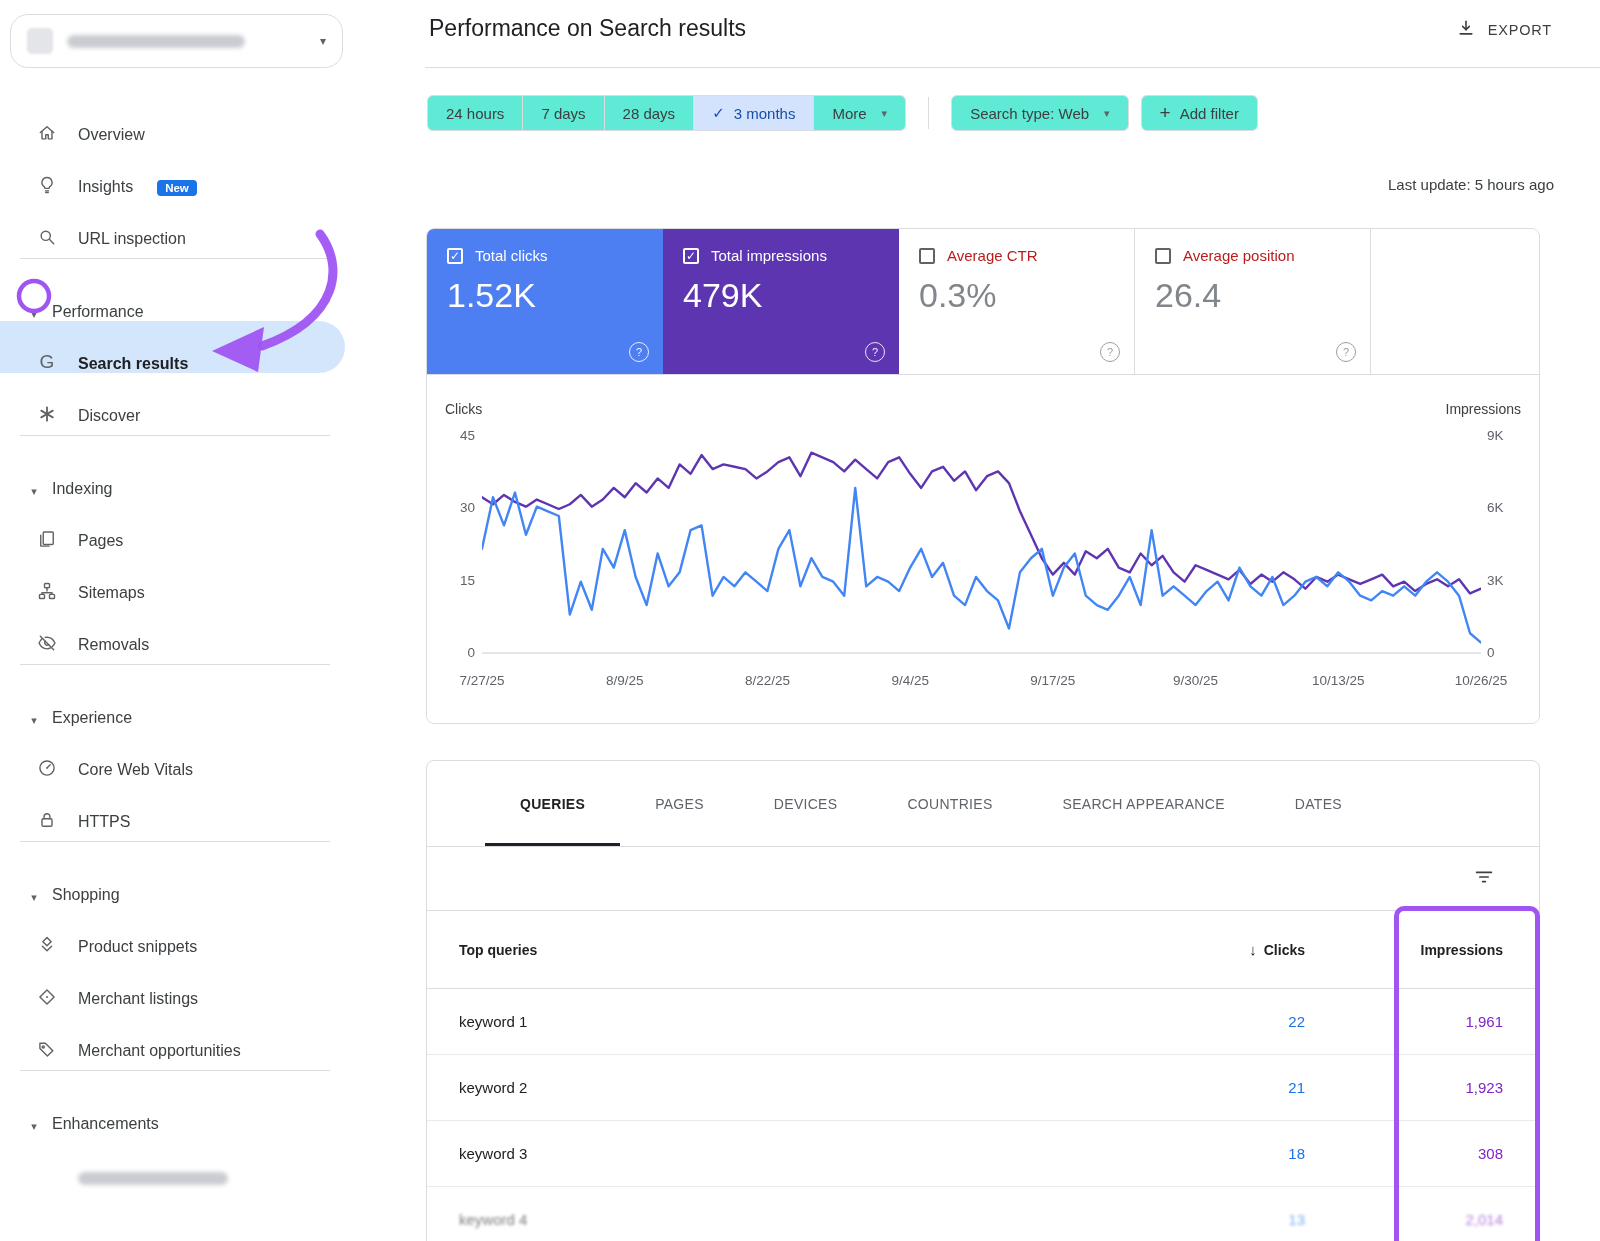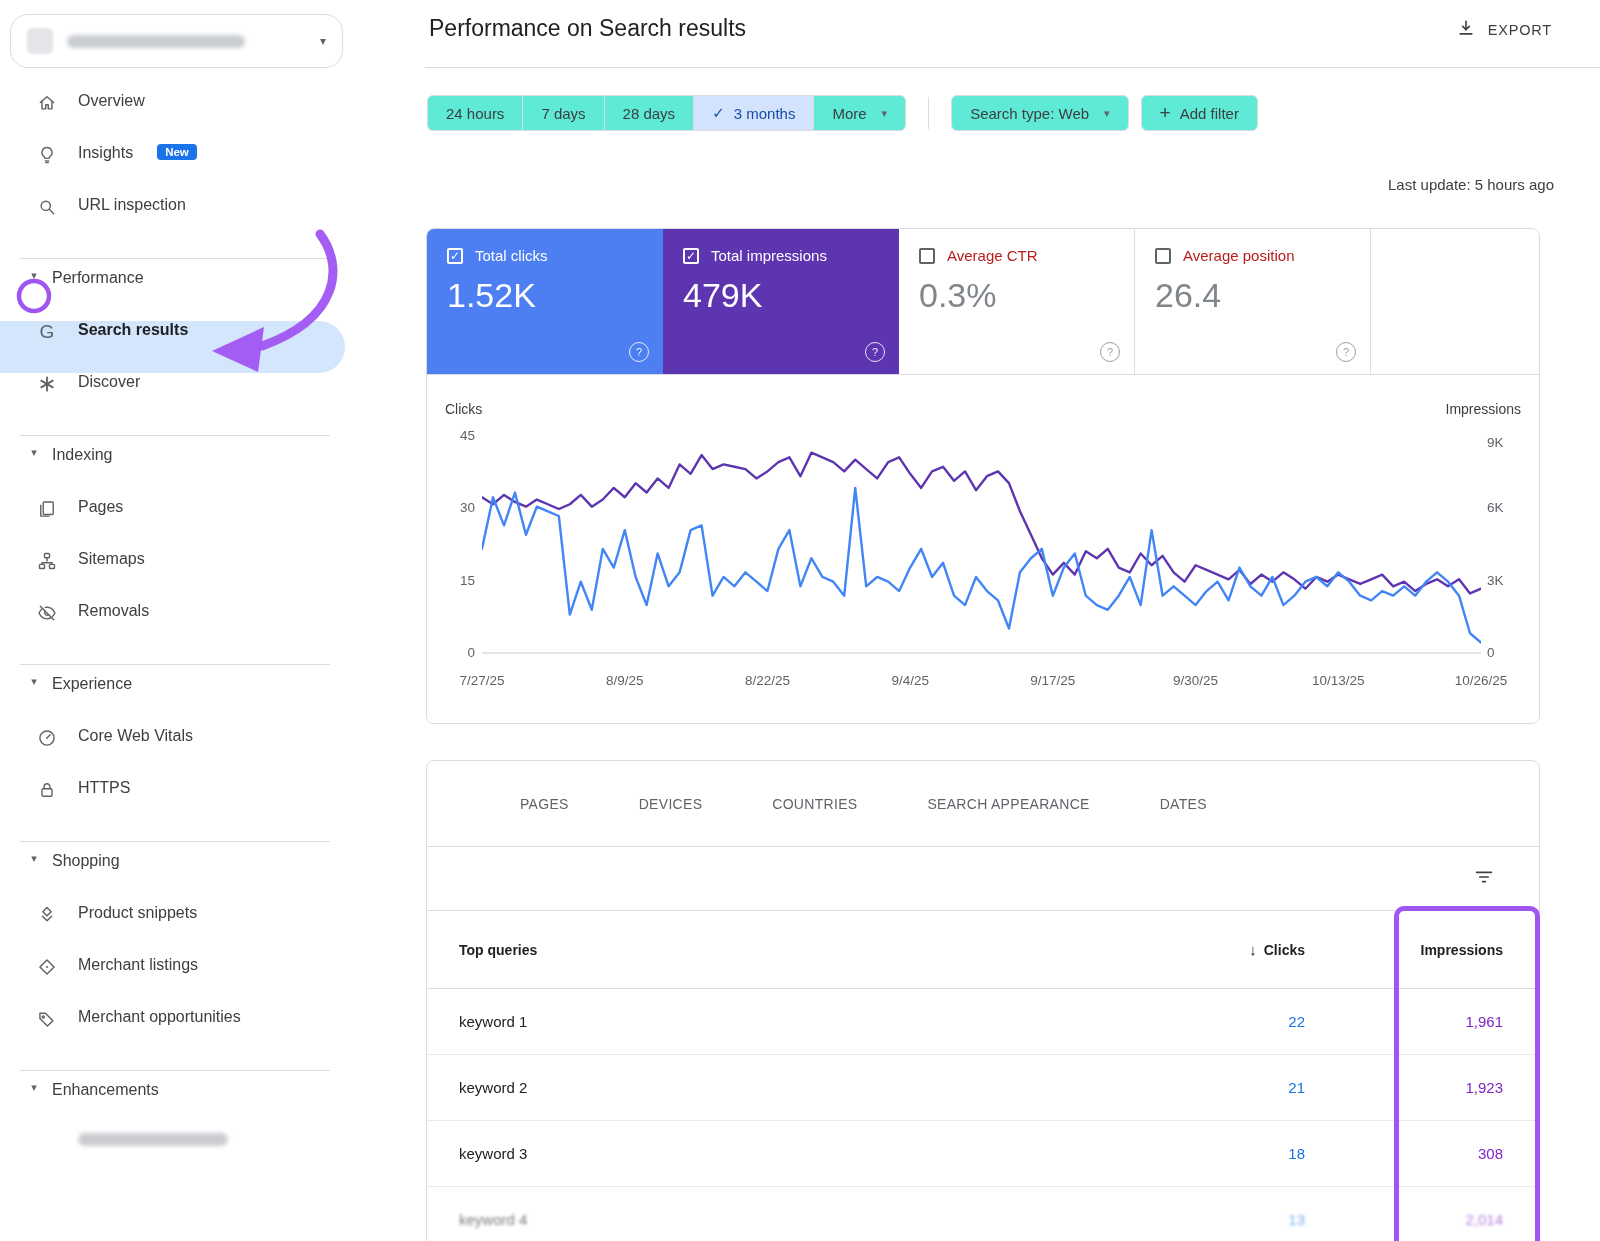--- a/index.html
+++ b/index.html
@@ -7,21 +7,21 @@
   #app{position:relative;width:1600px;height:1241px;overflow:hidden;background:#fff;}
 
   
   .sidebar{position:absolute;left:0;top:0;width:425px;height:100%;background:#fff;}
   .prop{position:absolute;left:10px;top:14px;width:333px;height:54px;border:1px solid #dadce0;
         border-radius:18px;display:flex;align-items:center;padding:0 16px;box-sizing:border-box;gap:14px;cursor:pointer;}
   .prop-fav{width:26px;height:26px;border-radius:5px;background:#e3e5e8;filter:blur(1px);}
   .prop-blur{width:178px;height:13px;border-radius:7px;background:#c9ccd1;filter:blur(2px);}
   .prop .caret{margin-left:auto;color:#5f6368;font-size:12px;}
   .snav{position:absolute;left:0;top:92px;width:345px;}
-  .sitem{height:52px;display:flex;align-items:flex-start;padding-left:36px;box-sizing:border-box;gap:20px;cursor:pointer;}
+  .sitem{height:52px;display:flex;align-items:flex-end;padding-left:36px;box-sizing:border-box;gap:20px;cursor:pointer;}
   .sitem .slabel{font-size:16px;color:#3c4043;}
   .sitem.section{padding-left:24px;gap:8px;}
   .sicon{width:22px;height:22px;display:flex;align-items:center;justify-content:center;flex:none;}
   .sec-caret{width:20px;text-align:center;font-size:11px;color:#5f6368;flex:none;}
   .sitem.selected{background:#d4e6fb;border-radius:0 26px 26px 0;}
   .sitem.selected .slabel{font-weight:700;color:#202124;}
   .gicon{font-size:19px;font-weight:500;color:#5f6368;}
   .sdiv{border-top:1px solid #dadce0;margin:10px 0 10px 20px;width:310px;}
   .badge{background:#1a73e8;color:#fff;font-size:11.5px;font-weight:700;padding:2px 8px;border-radius:4px;margin-left:4px;}
   .blurbar{width:150px;height:13px;border-radius:7px;background:#caccd1;filter:blur(2px);}
@@ -382,21 +382,21 @@
 
       <div class="chart-sec">
         <span class="axis-title left">Clicks</span>
         <span class="axis-title right">Impressions</span>
 
         <span class="ytick l" style="top:53px;">45</span>
         <span class="ytick l" style="top:125px;">30</span>
         <span class="ytick l" style="top:198px;">15</span>
         <span class="ytick l" style="top:270px;">0</span>
 
-        <span class="ytick r" style="top:60px;">9K</span>
+        <span class="ytick r" style="top:53px;">9K</span>
         <span class="ytick r" style="top:125px;">6K</span>
         <span class="ytick r" style="top:198px;">3K</span>
         <span class="ytick r" style="top:270px;">0</span>
 
         <div class="plot">
           <svg id="chart-svg" viewBox="0 0 1000 220" preserveAspectRatio="none">
             <line x1="0" y1="219" x2="1000" y2="219" stroke="#dadce0" stroke-width="1.5" vector-effect="non-scaling-stroke"></line>
             <polyline id="line-impressions" fill="none" stroke-width="2.4" stroke-linejoin="round" stroke-linecap="round" vector-effect="non-scaling-stroke" points="0.0,61.1 11.0,68.2 22.0,58.7 33.0,65.8 44.0,70.6 54.9,63.4 65.9,68.2 76.9,73.0 87.9,68.2 98.9,58.7 109.9,70.6 120.9,63.4 131.9,51.6 142.9,61.1 153.8,46.8 164.8,56.3 175.8,42.0 186.8,51.6 197.8,27.8 208.8,37.3 219.8,18.3 230.8,32.5 241.8,27.8 252.7,30.2 263.7,32.5 274.7,42.0 285.7,34.9 296.7,25.4 307.7,20.6 318.7,39.7 329.7,15.9 340.7,20.6 351.6,25.4 362.6,34.9 373.6,23.0 384.6,32.5 395.6,42.0 406.6,25.4 417.6,20.6 428.6,37.3 439.6,51.6 450.5,34.9 461.5,30.2 472.5,44.4 483.5,34.9 494.5,53.9 505.5,39.7 516.5,34.9 527.5,46.8 538.5,75.3 549.5,99.1 560.4,122.9 571.4,139.5 582.4,127.6 593.4,139.5 604.4,115.8 615.4,122.9 626.4,113.4 637.4,132.4 648.4,137.2 659.3,118.1 670.3,130.0 681.3,120.5 692.3,137.2 703.3,146.7 714.3,130.0 725.3,134.8 736.3,139.5 747.3,144.3 758.2,134.8 769.2,149.0 780.2,139.5 791.2,146.7 802.2,137.2 813.2,144.3 824.2,153.8 835.2,141.9 846.2,146.7 857.1,139.5 868.1,144.3 879.1,149.0 890.1,144.3 901.1,139.5 912.1,151.4 923.1,146.7 934.1,156.2 945.1,149.0 956.0,144.3 967.0,151.4 978.0,144.3 989.0,158.6 1000.0,153.8" stroke="#5e35b1"></polyline>
             <polyline id="line-clicks" fill="none" stroke-width="2.4" stroke-linejoin="round" stroke-linecap="round" vector-effect="non-scaling-stroke" points="0.0,113.4 11.0,61.1 22.0,89.6 33.0,56.3 44.0,99.1 54.9,70.6 65.9,75.3 76.9,80.1 87.9,180.0 98.9,146.7 109.9,175.2 120.9,113.4 131.9,132.4 142.9,94.4 153.8,141.9 164.8,170.4 175.8,118.1 186.8,151.4 197.8,137.2 208.8,94.4 219.8,89.6 230.8,160.9 241.8,141.9 252.7,151.4 263.7,137.2 274.7,146.7 285.7,156.2 296.7,113.4 307.7,94.4 318.7,151.4 329.7,122.9 340.7,141.9 351.6,146.7 362.6,160.9 373.6,51.6 384.6,151.4 395.6,141.9 406.6,146.7 417.6,156.2 428.6,132.4 439.6,113.4 450.5,141.9 461.5,127.6 472.5,160.9 483.5,170.4 494.5,141.9 505.5,156.2 516.5,165.7 527.5,194.2 538.5,137.2 549.5,122.9 560.4,113.4 571.4,160.9 582.4,132.4 593.4,118.1 604.4,160.9 615.4,170.4 626.4,175.2 637.4,160.9 648.4,141.9 659.3,170.4 670.3,94.4 681.3,160.9 692.3,151.4 703.3,160.9 714.3,170.4 725.3,156.2 736.3,146.7 747.3,165.7 758.2,132.4 769.2,151.4 780.2,160.9 791.2,141.9 802.2,170.4 813.2,160.9 824.2,146.7 835.2,141.9 846.2,151.4 857.1,137.2 868.1,146.7 879.1,160.9 890.1,165.7 901.1,156.2 912.1,160.9 923.1,151.4 934.1,160.9 945.1,146.7 956.0,137.2 967.0,146.7 978.0,160.9 989.0,199.0 1000.0,208.5" stroke="#4285f4"></polyline>
           </svg>
@@ -410,20 +410,21 @@
           <span style="left:57.14%;">9/17/25</span>
           <span style="left:71.43%;">9/30/25</span>
           <span style="left:85.71%;">10/13/25</span>
           <span style="left:100%;">10/26/25</span>
         </div>
       </div>
     </section>
 
     <section class="table-card">
       <div class="tabs">
+        <span class="tab active">QUERIES</span>
         <span class="tab">PAGES</span>
         <span class="tab">DEVICES</span>
         <span class="tab">COUNTRIES</span>
         <span class="tab">SEARCH APPEARANCE</span>
         <span class="tab">DATES</span>
       </div>
 
       <div class="filter-row">
         <span style="cursor:pointer;">
           <svg width="22" height="22" viewBox="0 0 24 24" style="stroke:#3c4043;fill:none;stroke-width:1.9;stroke-linecap:round;">

